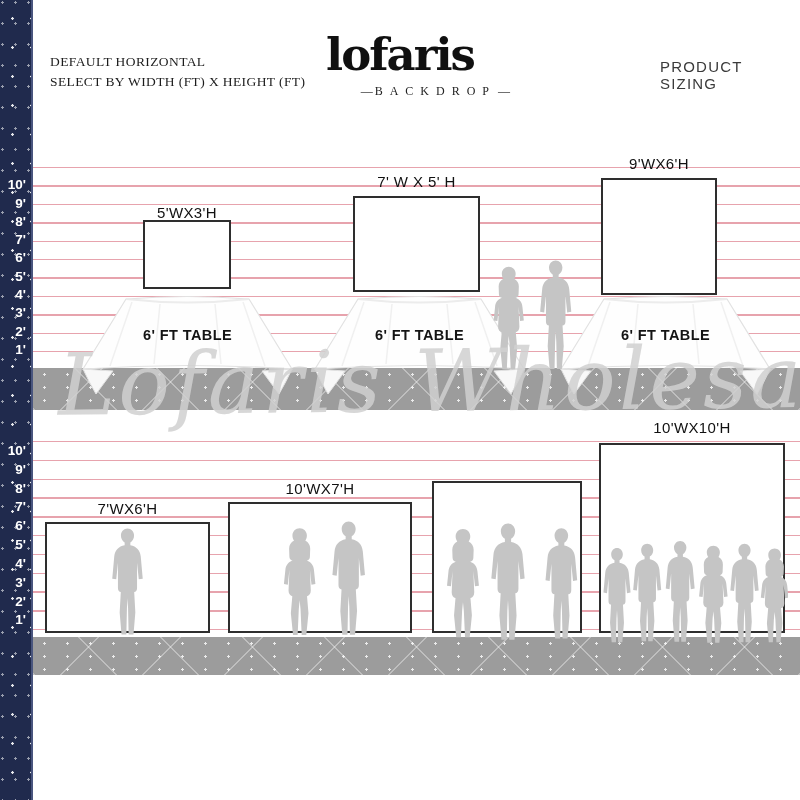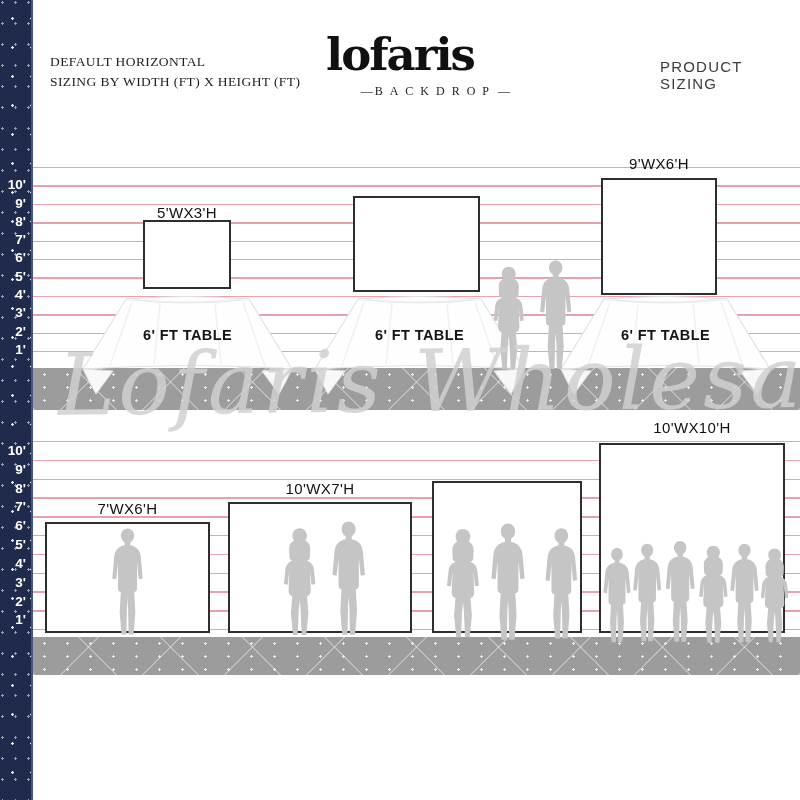--- a/index.html
+++ b/index.html
@@ -82,21 +82,21 @@
     <defs>
       <path id="p-man" class="sil" d="M30,2 C25,2 20.8,6.3 20.8,11.8 C20.8,16 22.8,19.6 26,21.6 L26,25.5 C17.5,27 12.3,32.5 11.4,41.5 L8.6,72.5 L14.2,73.4 L16.6,50 L16.6,86 C16.6,89.4 18.4,91.4 20.6,91.4 L19,120 L21.6,151 L28.4,151 L29.2,114 L30,100 L30.8,114 L31.6,151 L38.4,151 L41,120 L39.4,91.4 C41.6,91.4 43.4,89.4 43.4,86 L43.4,50 L45.8,73.4 L51.4,72.5 L48.6,41.5 C47.7,32.5 42.5,27 34,25.5 L34,21.6 C37.2,19.6 39.2,16 39.2,11.8 C39.2,6.3 35,2 30,2 Z"></path>
       <path id="p-woman" class="sil" d="M30,3 C24.4,3 20,7.4 20,13 C20,15.7 20.8,18.2 22.2,20.2 C17.8,22.6 15.4,26.6 15.4,31.4 L15.8,42.5 C15.8,45.4 17.6,47.4 20.2,47.8 C13.8,50 10.8,54.6 10.2,61 L8.2,80.5 L13.6,81.3 L15.8,60.5 L14.6,89.5 C14.6,93.8 16.8,96.8 19.8,97.4 L17.8,121 L20.8,151 L27.2,151 L28.8,115 L30,103 L31.2,115 L32.8,151 L39.2,151 L42.2,121 L40.2,97.4 C43.2,96.8 45.4,93.8 45.4,89.5 L44.2,60.5 L46.4,81.3 L51.8,80.5 L49.8,61 C49.2,54.6 46.2,50 39.8,47.8 C42.4,47.4 44.2,45.4 44.2,42.5 L44.6,31.4 C44.6,26.6 42.2,22.6 37.8,20.2 C39.2,18.2 40,15.7 40,13 C40,7.4 35.6,3 30,3 Z"></path>
     </defs>
   </svg>
 
   <div id="strip"></div>
 
   <div id="subtitle">
     <div>DEFAULT HORIZONTAL</div>
-    <div>SIZING BY WIDTH (FT) X HEIGHT (FT)</div>
+    <div>SELECT BY WIDTH (FT) X HEIGHT (FT)</div>
   </div>
   <div id="logo">lofaris</div>
   <div id="logo-sub"><span>—</span><span class="tg">BACKDROP</span><span>—</span></div>
   <div id="product-sizing">PRODUCT SIZING</div>
 
   <div id="lines-top" class="lines"></div>
   <div id="lines-bottom" class="lines"></div>
 
   <div id="band-mid" class="band"></div>
   <div id="band-bottom" class="band"></div>
@@ -119,20 +119,21 @@
   <span class="mark" style="top:518px">6'</span>
   <span class="mark" style="top:537px">5'</span>
   <span class="mark" style="top:556px">4'</span>
   <span class="mark" style="top:575px">3'</span>
   <span class="mark" style="top:594px">2'</span>
   <span class="mark" style="top:612px">1'</span>
 
   <div class="bd-label" style="left:113px;top:204px;width:148px">5'WX3'H</div>
   <div class="bd" style="left:143px;top:220px;width:88px;height:69px"></div>
 
+  <div class="bd-label" style="left:323px;top:173px;width:187px">7' W X 5' H</div>
   <div class="bd" style="left:353px;top:196px;width:127px;height:96px"></div>
 
   <div class="bd-label" style="left:571px;top:155px;width:176px">9'WX6'H</div>
   <div class="bd" style="left:601px;top:178px;width:116px;height:117px"></div>
 
   <div class="table" style="left:80px;top:294px">
     <svg viewBox="0 0 215 104">
       <path d="M46,5 Q107,0 169,5 L212,75 Q107,68 3,75 Z" fill="#fefefe" stroke="#e2e2e2" stroke-width="1.2"></path>
       <path d="M46,5 Q107,12 169,5" fill="none" stroke="#ececec" stroke-width="2"></path>
       <path d="M3,75 Q9,88 16,100 L33,77 Z" fill="#f8f8f8" stroke="#e2e2e2"></path>

